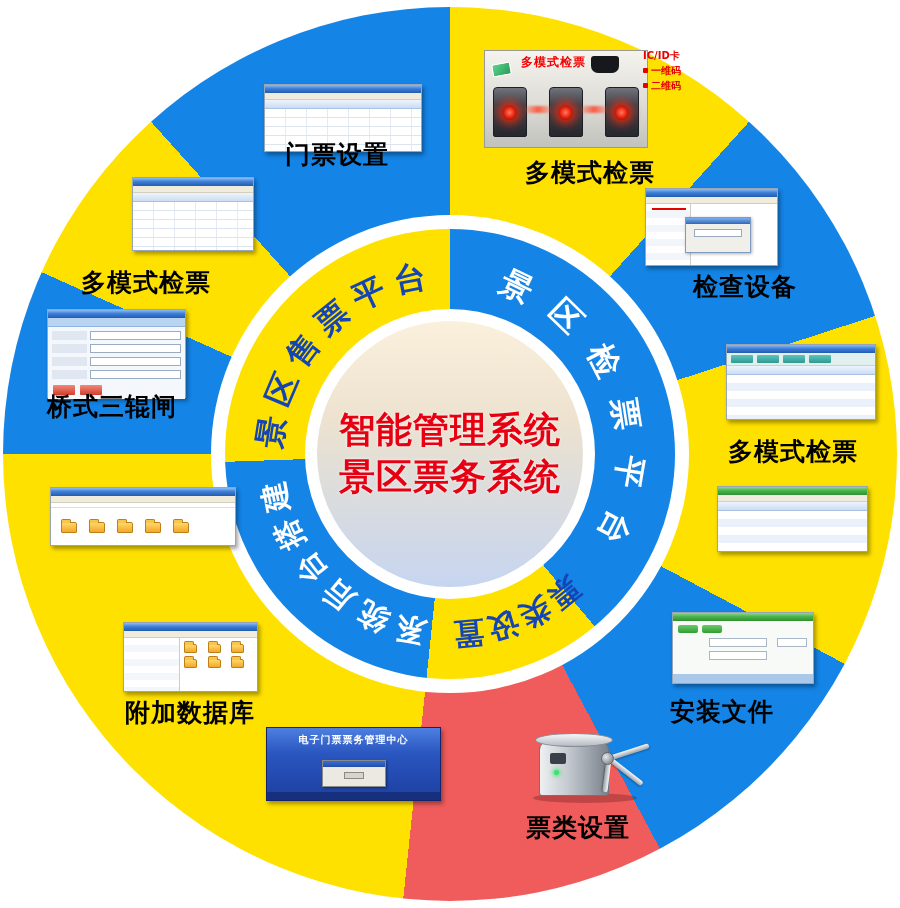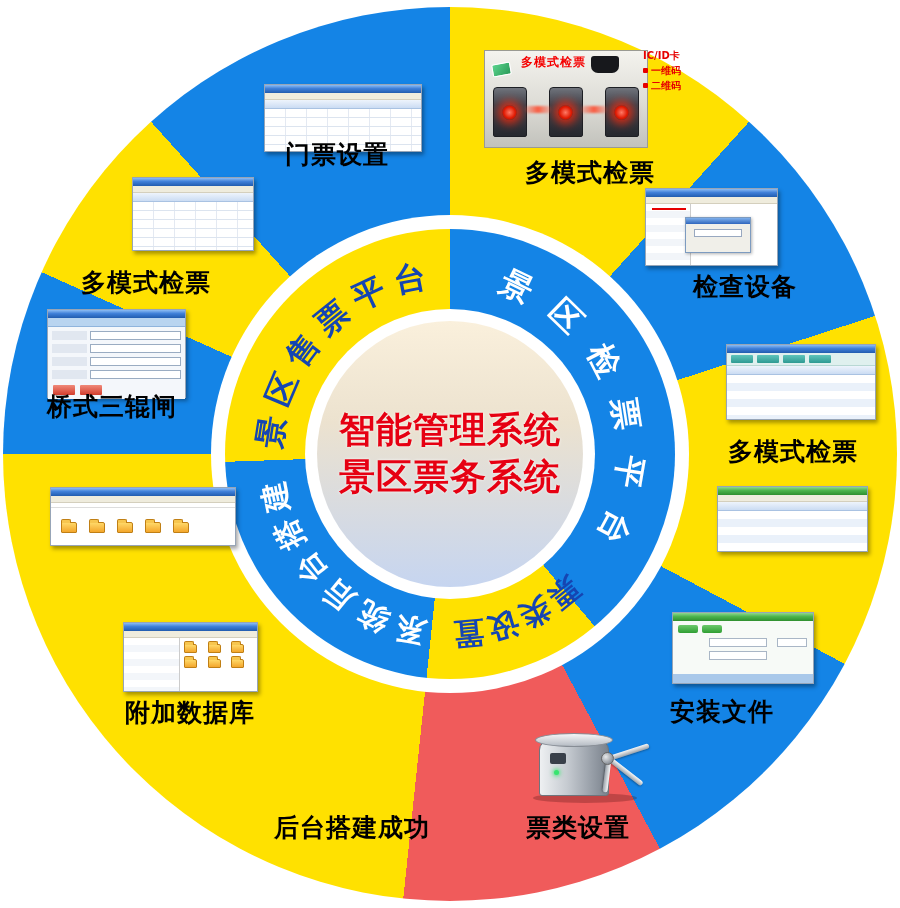--- a/index.html
+++ b/index.html
@@ -271,21 +271,28 @@
     <div class="ts-cap"></div>
     <div class="ts-panel"></div>
     <div class="ts-light"></div>
     <div class="ts-arm a1"></div>
     <div class="ts-arm a2"></div>
     <div class="ts-arm a3"></div>
     <div class="ts-hub"></div>
   </div>
   <div class="wedge-label" style="left:578px;top:827px">票类设置</div>
 
-  <div class="wedge-label" style="left:352px;top:827px">后台搭建成功</div>
+  <div id="thumb-backend">
+    <div class="bk-title">电子门票票务管理中心</div>
+    <div class="bk-dialog">
+      <div class="bk-dlg-bar"></div>
+      <div class="bk-btn"></div>
+    </div>
+    <div class="bk-footer"></div>
+  </div>
 
   <div id="thumb-attach-db" class="thumb">
     <div class="tbar"></div>
     <div class="tmenu"></div>
     <div class="dbbody">
       <div class="db-left"></div>
       <div class="db-right">
         <div class="folder sm"></div>
         <div class="folder sm"></div>
         <div class="folder sm"></div>

